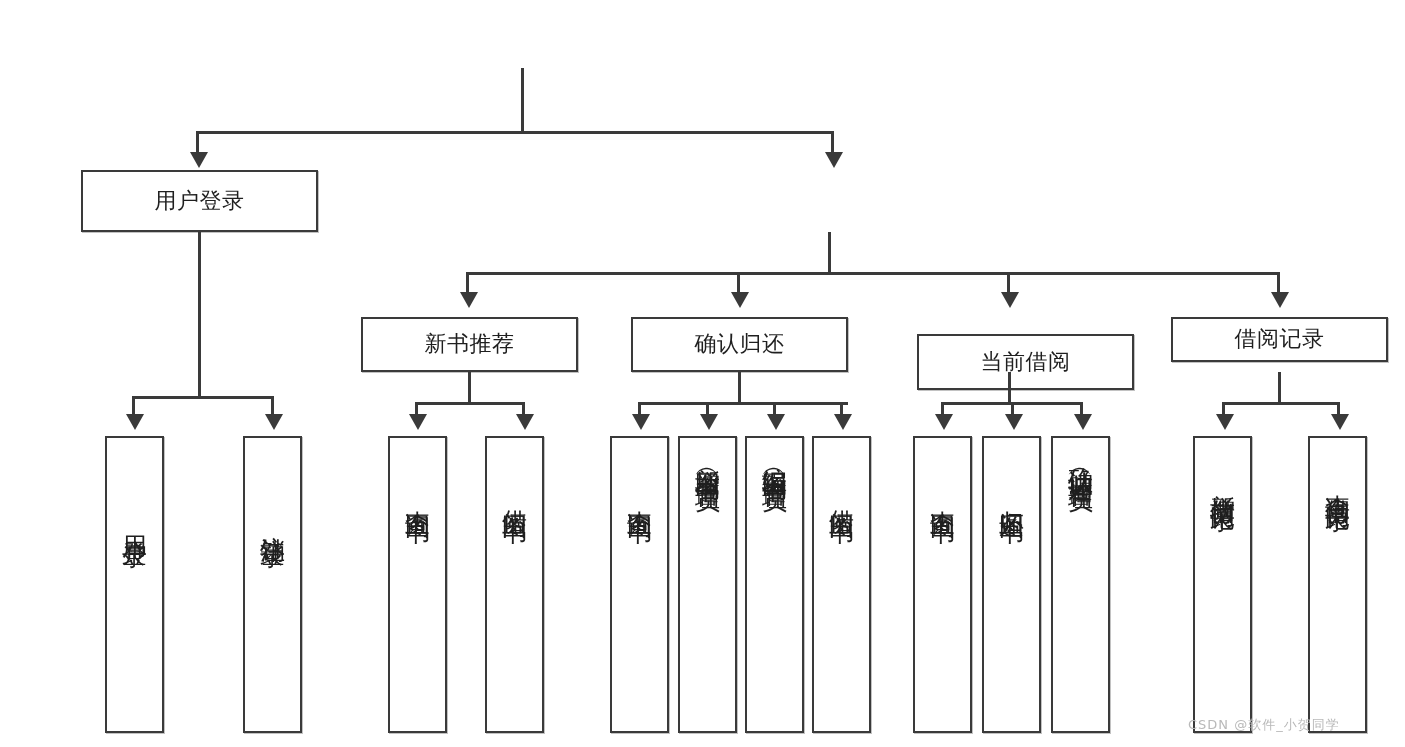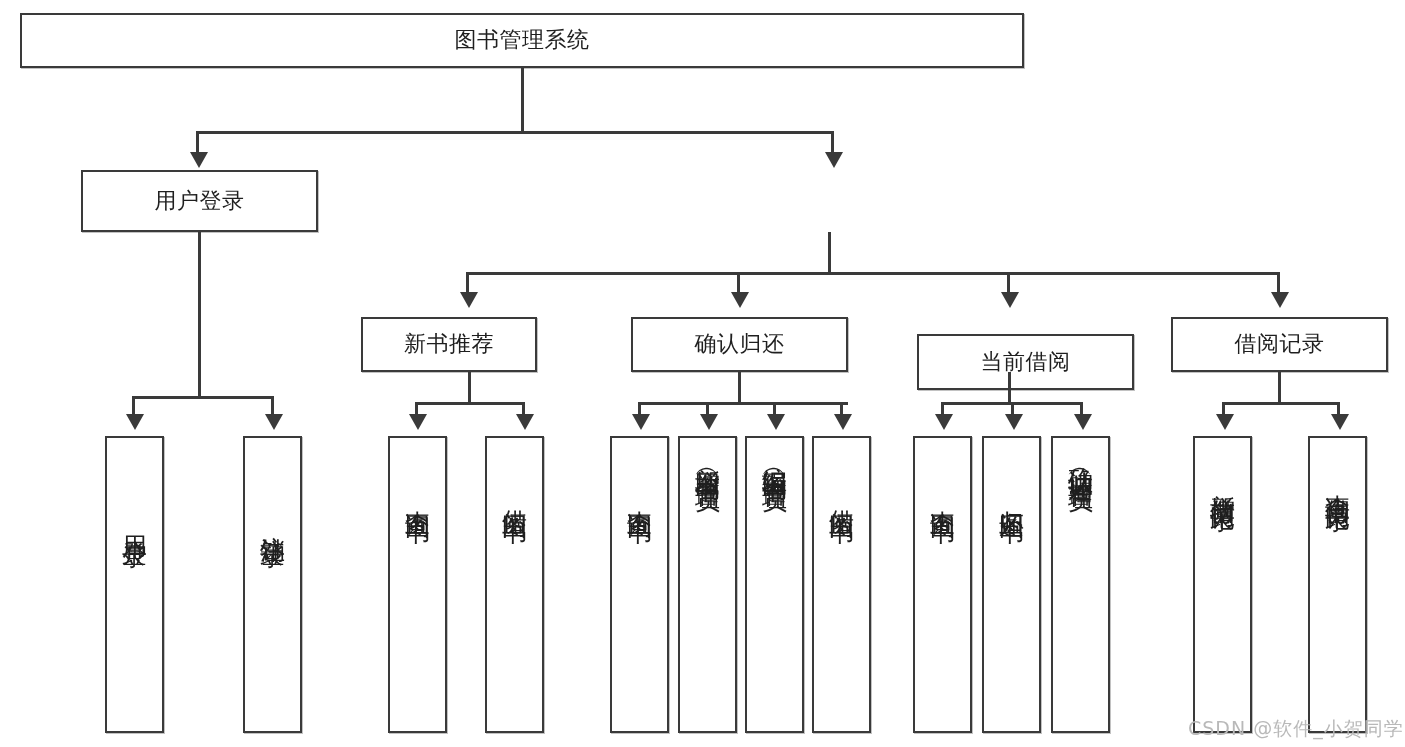--- a/index.html
+++ b/index.html
@@ -53,33 +53,30 @@
     position:absolute;
     width:0;height:0;
     border-left:9px solid transparent;
     border-right:9px solid transparent;
     border-top:16px solid #3a3a3a;
   }
 
   .watermark{
     position:absolute;
     color:#b9b9b9;
-    font-size:19px;
+    font-size:13px;
     white-space:nowrap;
     letter-spacing:1px;
   }
 </style>
 </head>
 <body>
 
 <div id="canvas">
 
-  <div class="node" style="left:20px;top:13px;width:1004px;height:55px;">
-    <span class="lbl">图书管理系统</span>
-  </div>
 
   <div class="edge v" style="left:521px;top:68px;height:63px;"></div>
 
   <div class="edge h" style="left:196px;top:131px;width:638px;"></div>
 
   <div class="edge v" style="left:196px;top:131px;height:25px;"></div>
   <div class="arrow" style="left:190px;top:152px;"></div>
 
   <div class="edge v" style="left:831px;top:131px;height:25px;"></div>
   <div class="arrow" style="left:825px;top:152px;"></div>
@@ -101,30 +98,30 @@
 
   <div class="edge v" style="left:466px;top:272px;height:22px;"></div>
   <div class="arrow" style="left:460px;top:292px;"></div>
   <div class="edge v" style="left:737px;top:272px;height:22px;"></div>
   <div class="arrow" style="left:731px;top:292px;"></div>
   <div class="edge v" style="left:1007px;top:272px;height:22px;"></div>
   <div class="arrow" style="left:1001px;top:292px;"></div>
   <div class="edge v" style="left:1277px;top:272px;height:22px;"></div>
   <div class="arrow" style="left:1271px;top:292px;"></div>
 
-  <div class="node" style="left:361px;top:317px;width:176px;height:55px;">
+  <div class="node" style="left:361px;top:317px;width:217px;height:55px;">
     <span class="lbl">新书推荐</span>
   </div>
   <div class="node" style="left:631px;top:317px;width:217px;height:55px;">
     <span class="lbl">确认归还</span>
   </div>
   <div class="node" style="left:901px;top:334px;width:217px;height:56px;margin-left:16px;">
     <span class="lbl">当前借阅</span>
   </div>
-  <div class="node" style="left:1171px;top:317px;width:217px;height:55px;">
+  <div class="node" style="left:1171px;top:317px;width:217px;height:45px;">
     <span class="lbl">借阅记录</span>
   </div>
 
   <div class="edge v" style="left:468px;top:372px;height:30px;"></div>
   <div class="edge h" style="left:415px;top:402px;width:110px;"></div>
   <div class="edge v" style="left:415px;top:402px;height:14px;"></div>
   <div class="arrow" style="left:409px;top:414px;"></div>
   <div class="edge v" style="left:522px;top:402px;height:14px;"></div>
   <div class="arrow" style="left:516px;top:414px;"></div>
 

